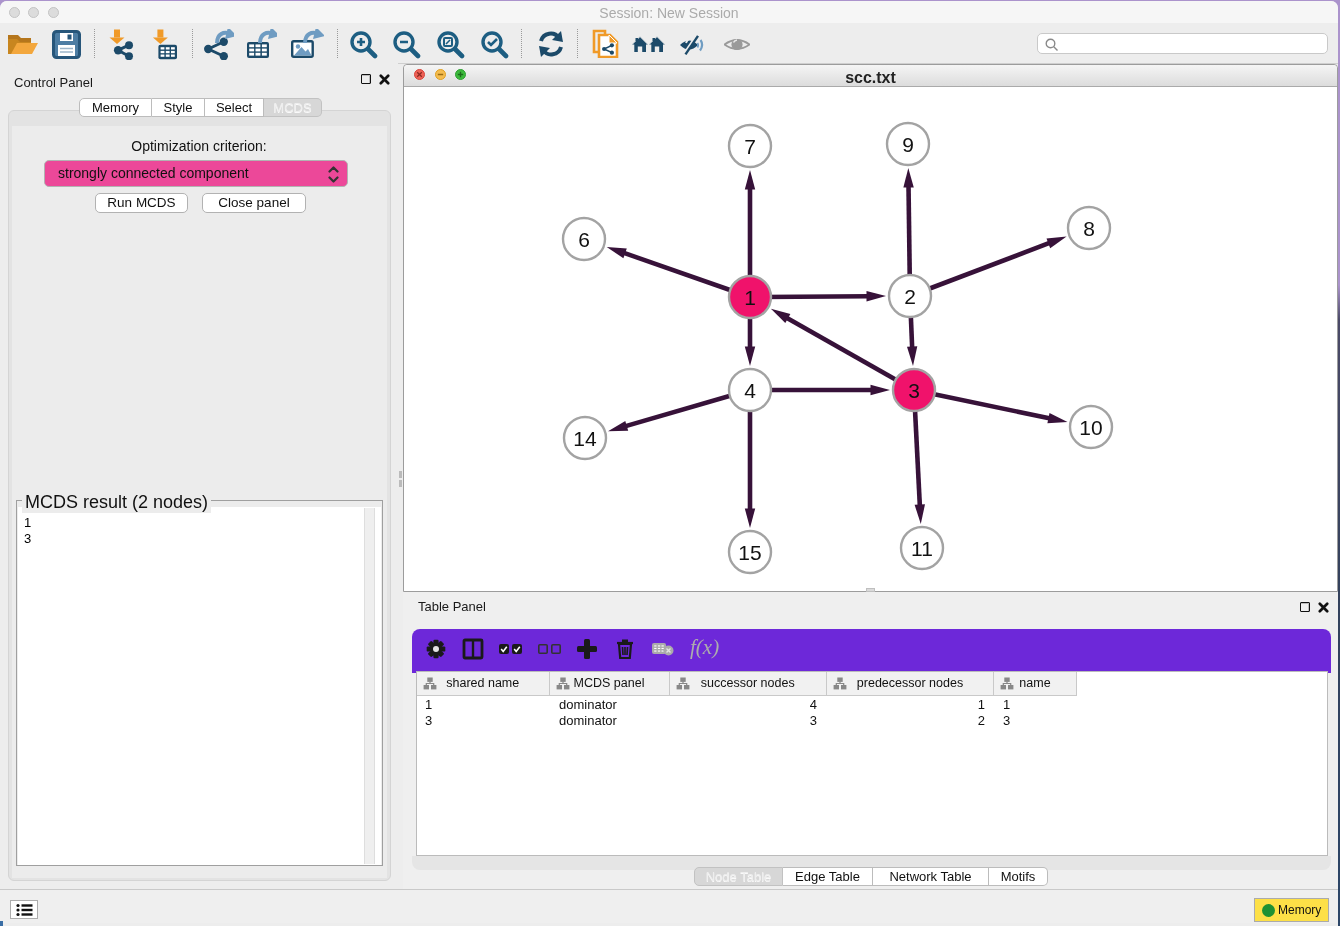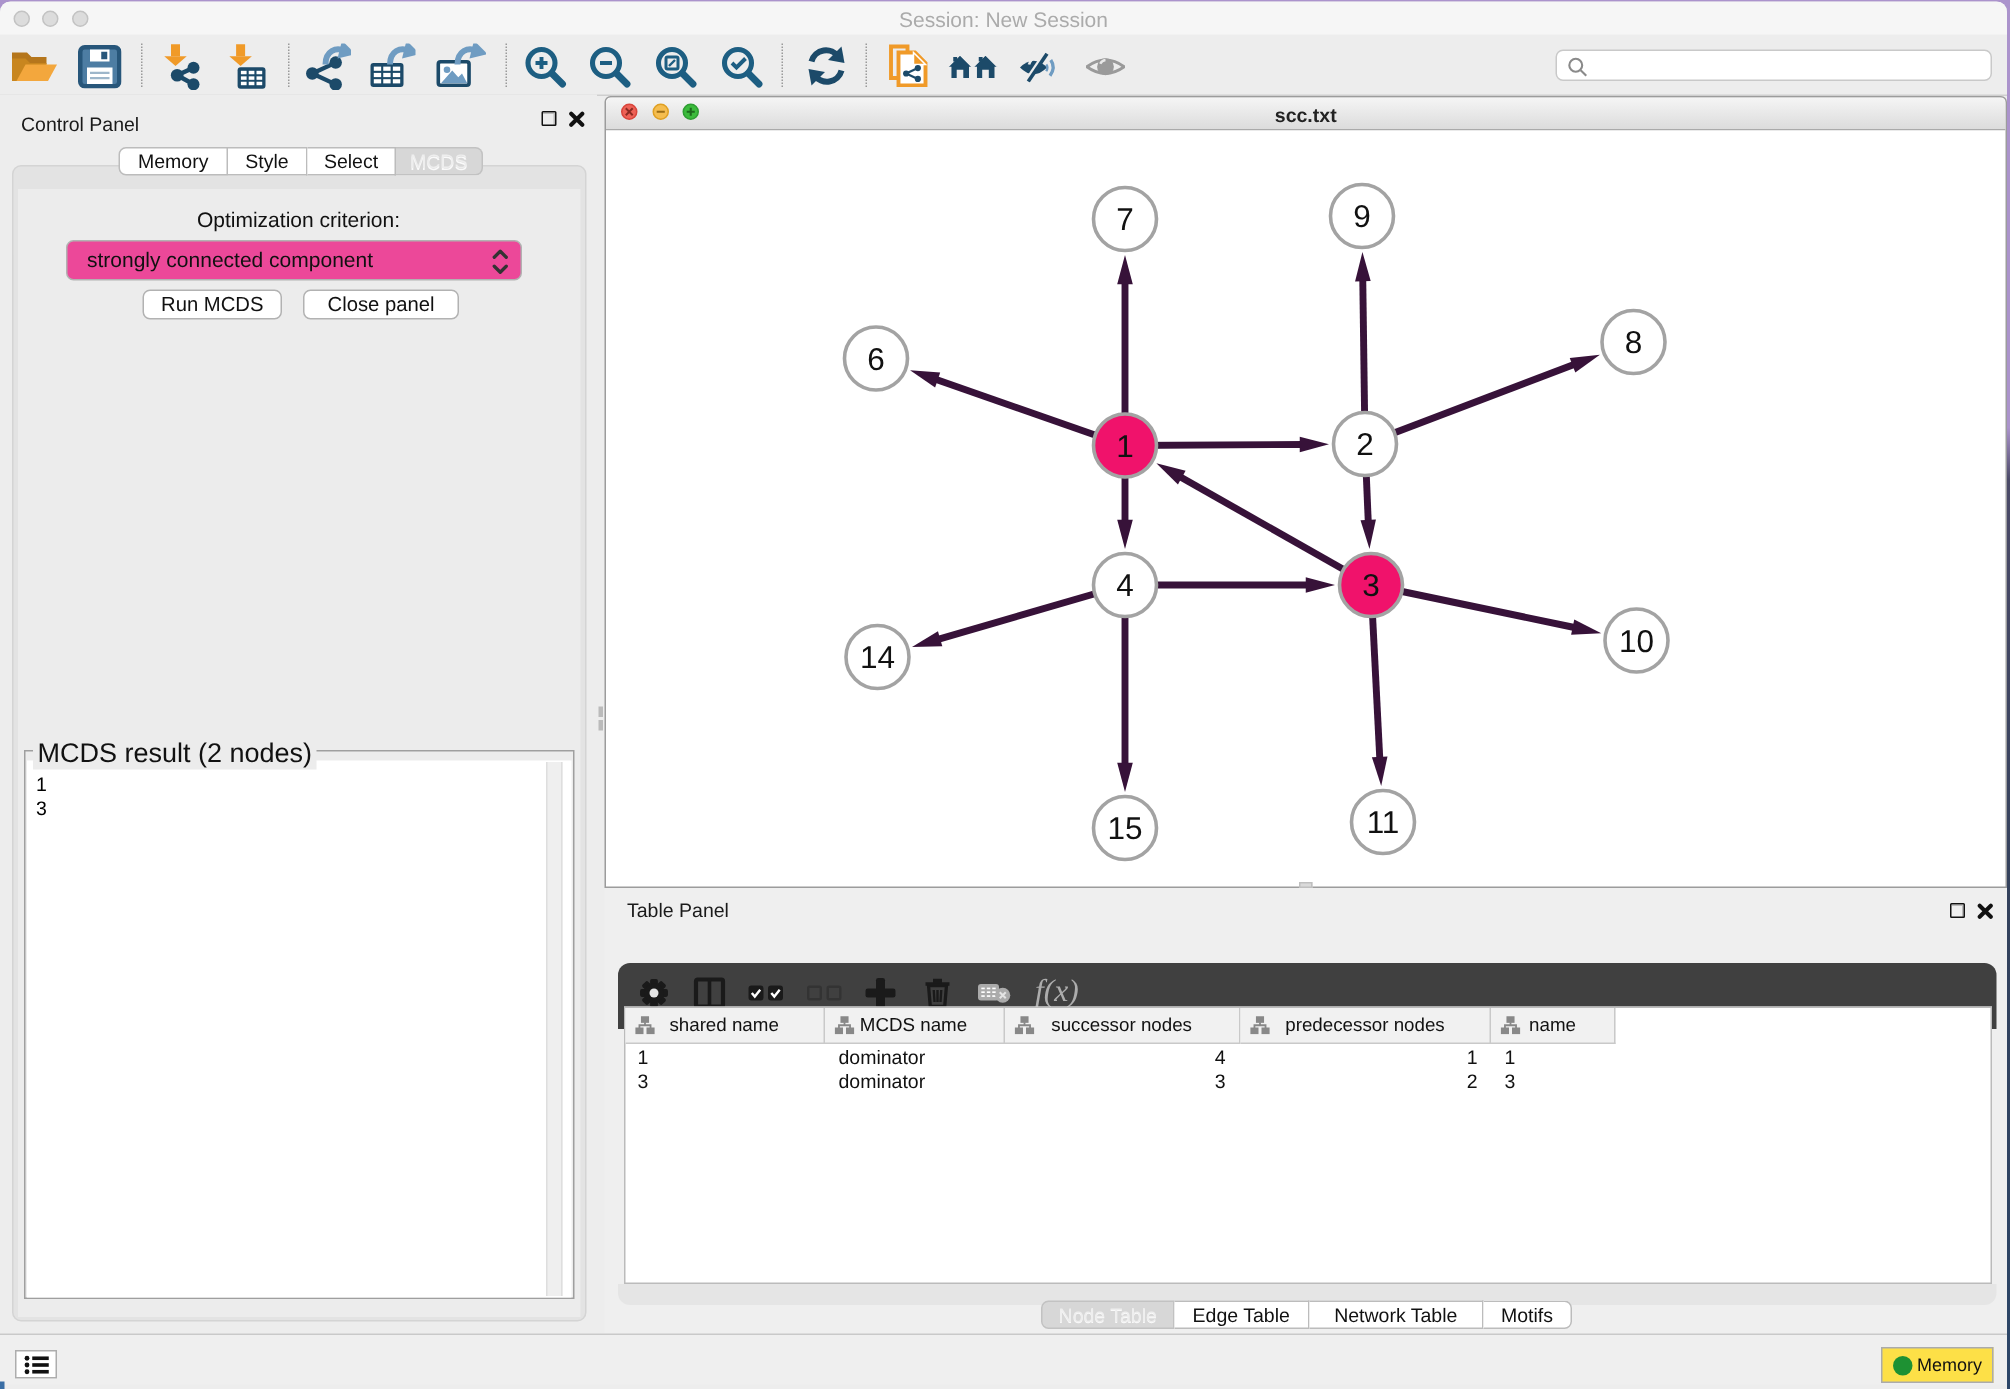--- a/index.html
+++ b/index.html
@@ -45,24 +45,24 @@
   #mcds-legend { position:absolute; left:5px; top:-9px; background:#ececec;
                  font-size:18px; padding:0 3px; color:#111; }
   #mcds-white { position:absolute; left:1px; top:6px; width:363px; height:358px; background:#fff; }
   #netwin { position:absolute; left:403px; top:63px; width:935px; height:528px;
             border:1px solid #9c9c9c; border-radius:4px 4px 0 0; background:#fff; }
   #nettitle { position:absolute; left:0; top:0; width:100%; height:22px;
               background:linear-gradient(#f5f5f5,#dcdcdc); border-bottom:1px solid #aaa;
               border-radius:4px 4px 0 0; }
   .mtl { position:absolute; top:4px; width:11px; height:11px; border-radius:50%; }
   #netname { position:absolute; top:4px; left:0; width:100%; text-align:center;
-             font-size:13px; font-weight:bold; color:#222; }
+             font-size:16px; font-weight:bold; color:#222; }
   #tpanel { position:absolute; left:403px; top:591px; width:935px; height:297px; background:#efefef; }
   #tp-title { position:absolute; left:15px; top:7px; font-size:13px; color:#1a1a1a; }
-  #tp-toolbar { position:absolute; left:9px; top:50px; width:919px; height:44px; background:#404040; border-radius:8px 8px 0 0; }
+  #tp-toolbar { position:absolute; left:9px; top:37px; width:919px; height:44px; background:#6d28d9; border-radius:8px 8px 0 0; }
   #tp-table { position:absolute; left:13px; top:79px; width:912px; height:185px;
               background:#fff; border:1px solid #bbb; }
   .hcell { position:absolute; top:0; height:24px; background:#f1f1f1;
            border-right:1px solid #c9c9c9; border-bottom:1px solid #c9c9c9;
            font-size:12.5px; color:#111; text-align:center; line-height:23px; }
   .rcell { position:absolute; font-size:13px; color:#111; height:16px; line-height:16px; }
   #statusbar { position:absolute; left:0; top:888px; width:1338px; height:34px;
                background:#efefef; border-top:1px solid #c9c9c9; }
   #stbtn { position:absolute; left:10px; top:10px; width:28px; height:19px;
            background:#fff; border:1px solid #adadad; }
@@ -384,21 +384,21 @@
       </div>
     <div id="tp-strip" style="position:absolute; left:9px; top:264px; width:919px; height:14px; background:#e5e5e5; border-radius:0 0 8px 8px;"></div>
     <div id="tp-table">
       <div class="hcell" style="left:0px; width:132.5px;">shared name</div>
         <svg class="abs" style="left:6px; top:5px;" width="14" height="13" viewBox="0 0 14 13">
           <rect x="4.3" y="0.5" width="5.4" height="4.4" fill="#888"></rect>
           <rect x="0.6" y="8" width="5.4" height="4.4" fill="#888"></rect>
           <rect x="8" y="8" width="5.4" height="4.4" fill="#888"></rect>
           <path d="M7 4.5 v2 M3.3 8.5 v-2 h7.4 V8.5" fill="none" stroke="#888" stroke-width="1.2"></path>
         </svg>
-        <div class="hcell" style="left:132.5px; width:120.0px;">MCDS name</div>
+        <div class="hcell" style="left:132.5px; width:120.0px;">MCDS panel</div>
         <svg class="abs" style="left:138.5px; top:5px;" width="14" height="13" viewBox="0 0 14 13">
           <rect x="4.3" y="0.5" width="5.4" height="4.4" fill="#888"></rect>
           <rect x="0.6" y="8" width="5.4" height="4.4" fill="#888"></rect>
           <rect x="8" y="8" width="5.4" height="4.4" fill="#888"></rect>
           <path d="M7 4.5 v2 M3.3 8.5 v-2 h7.4 V8.5" fill="none" stroke="#888" stroke-width="1.2"></path>
         </svg>
         <div class="hcell" style="left:252.5px; width:157.5px;">successor nodes</div>
         <svg class="abs" style="left:258.5px; top:5px;" width="14" height="13" viewBox="0 0 14 13">
           <rect x="4.3" y="0.5" width="5.4" height="4.4" fill="#888"></rect>
           <rect x="0.6" y="8" width="5.4" height="4.4" fill="#888"></rect>

